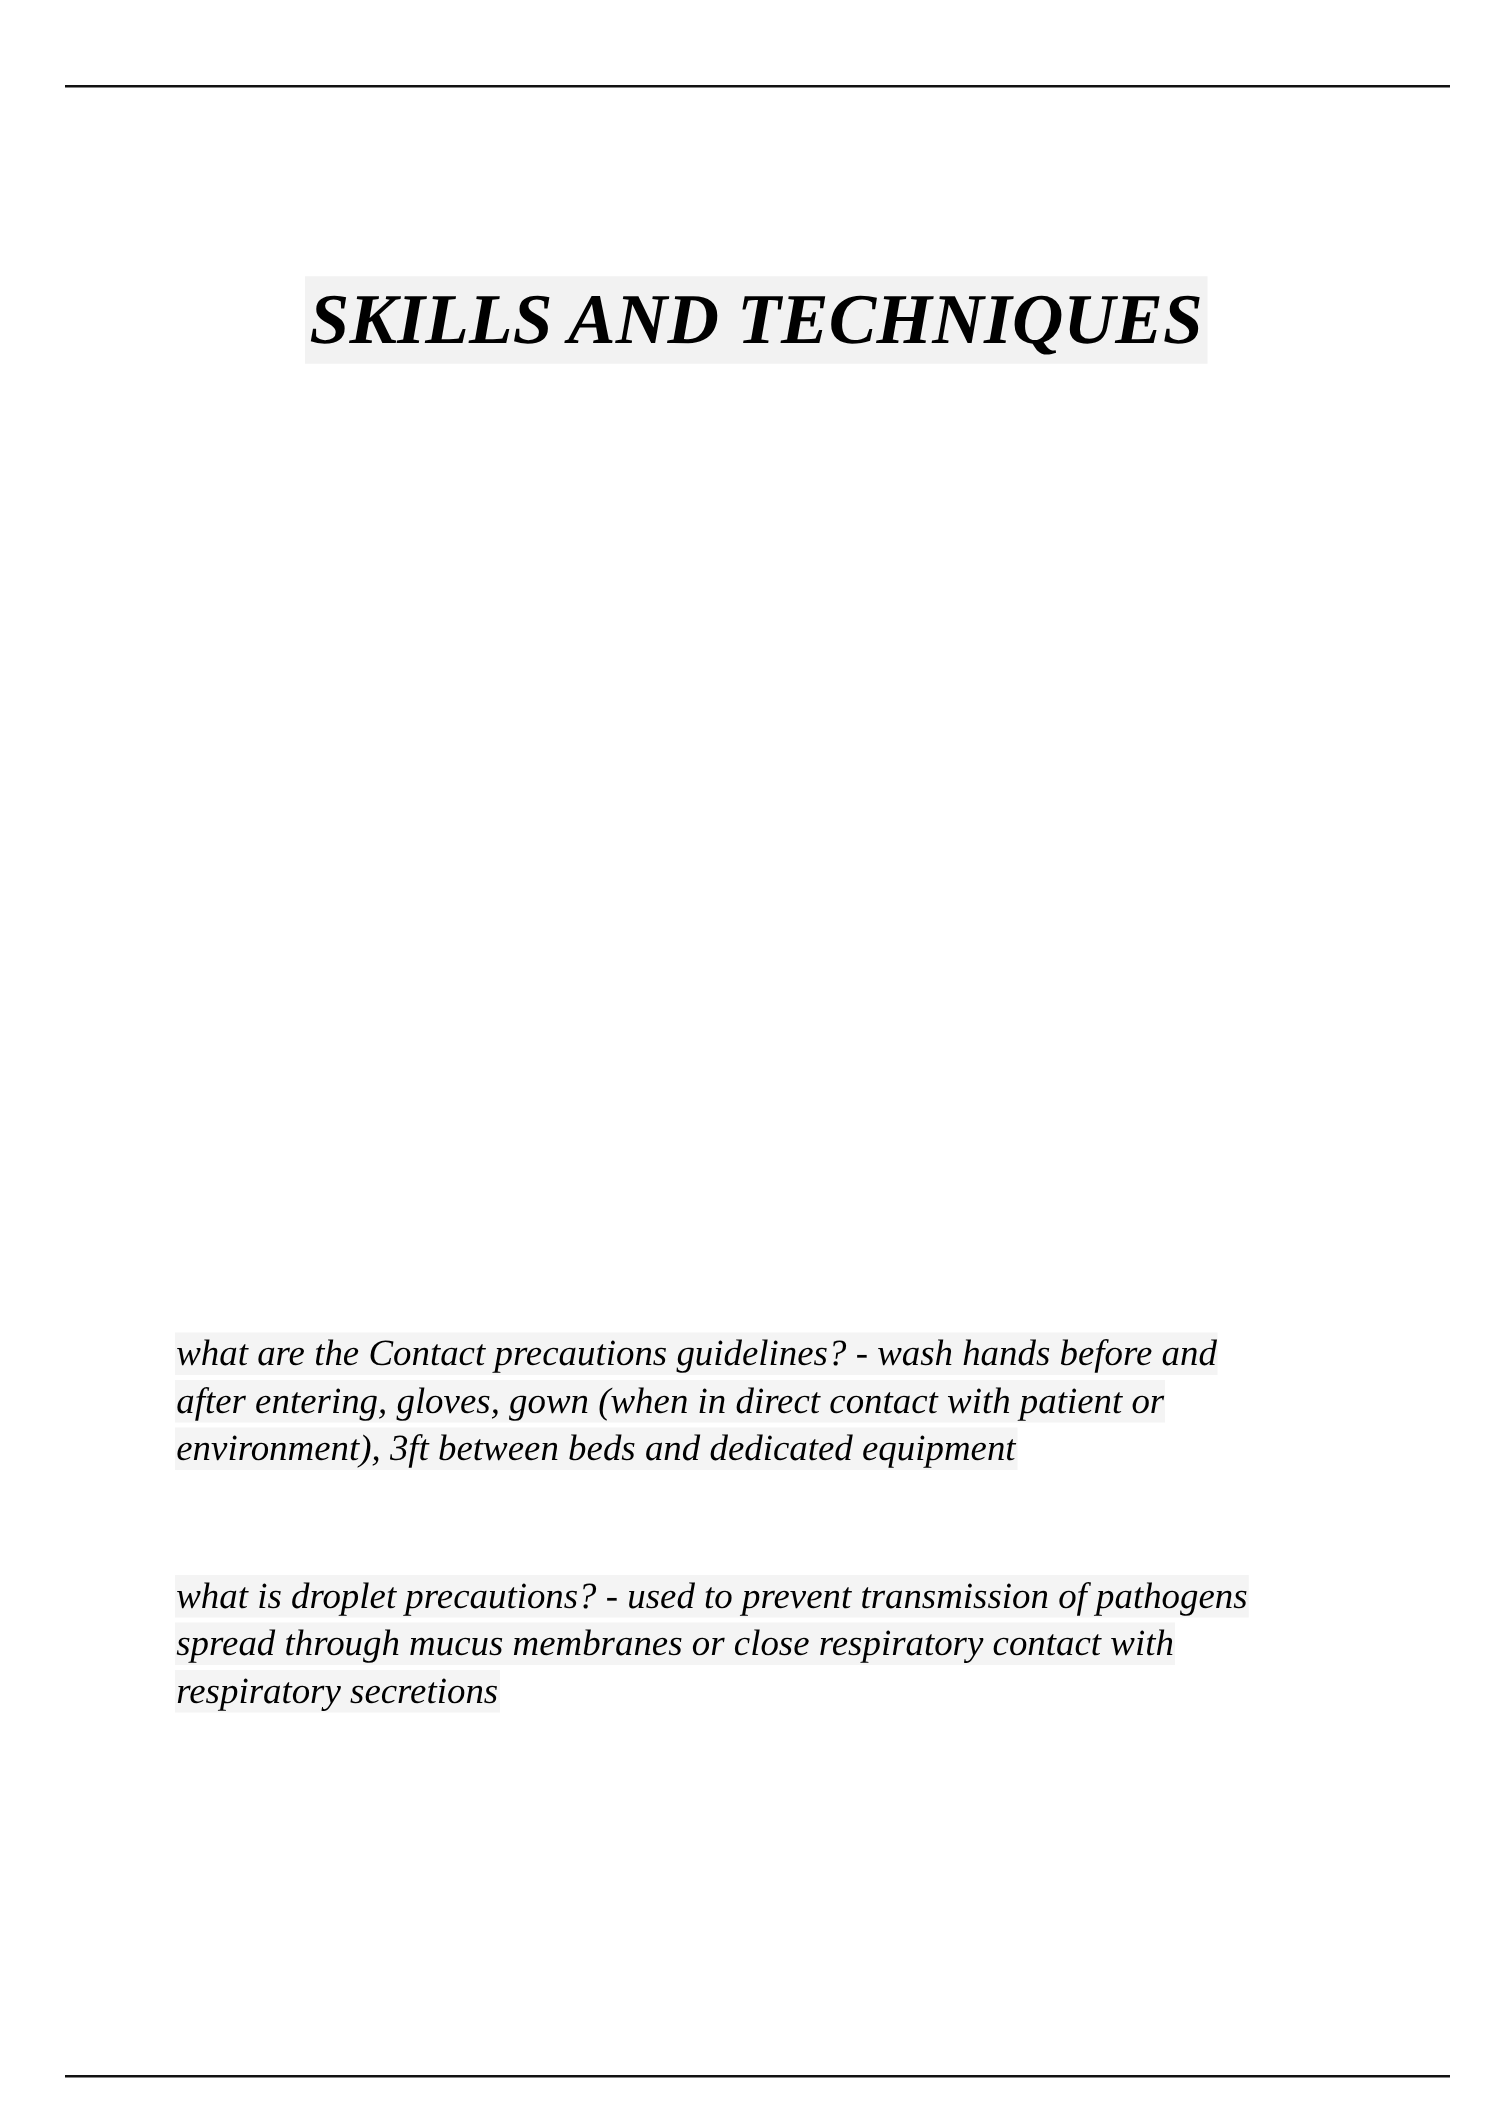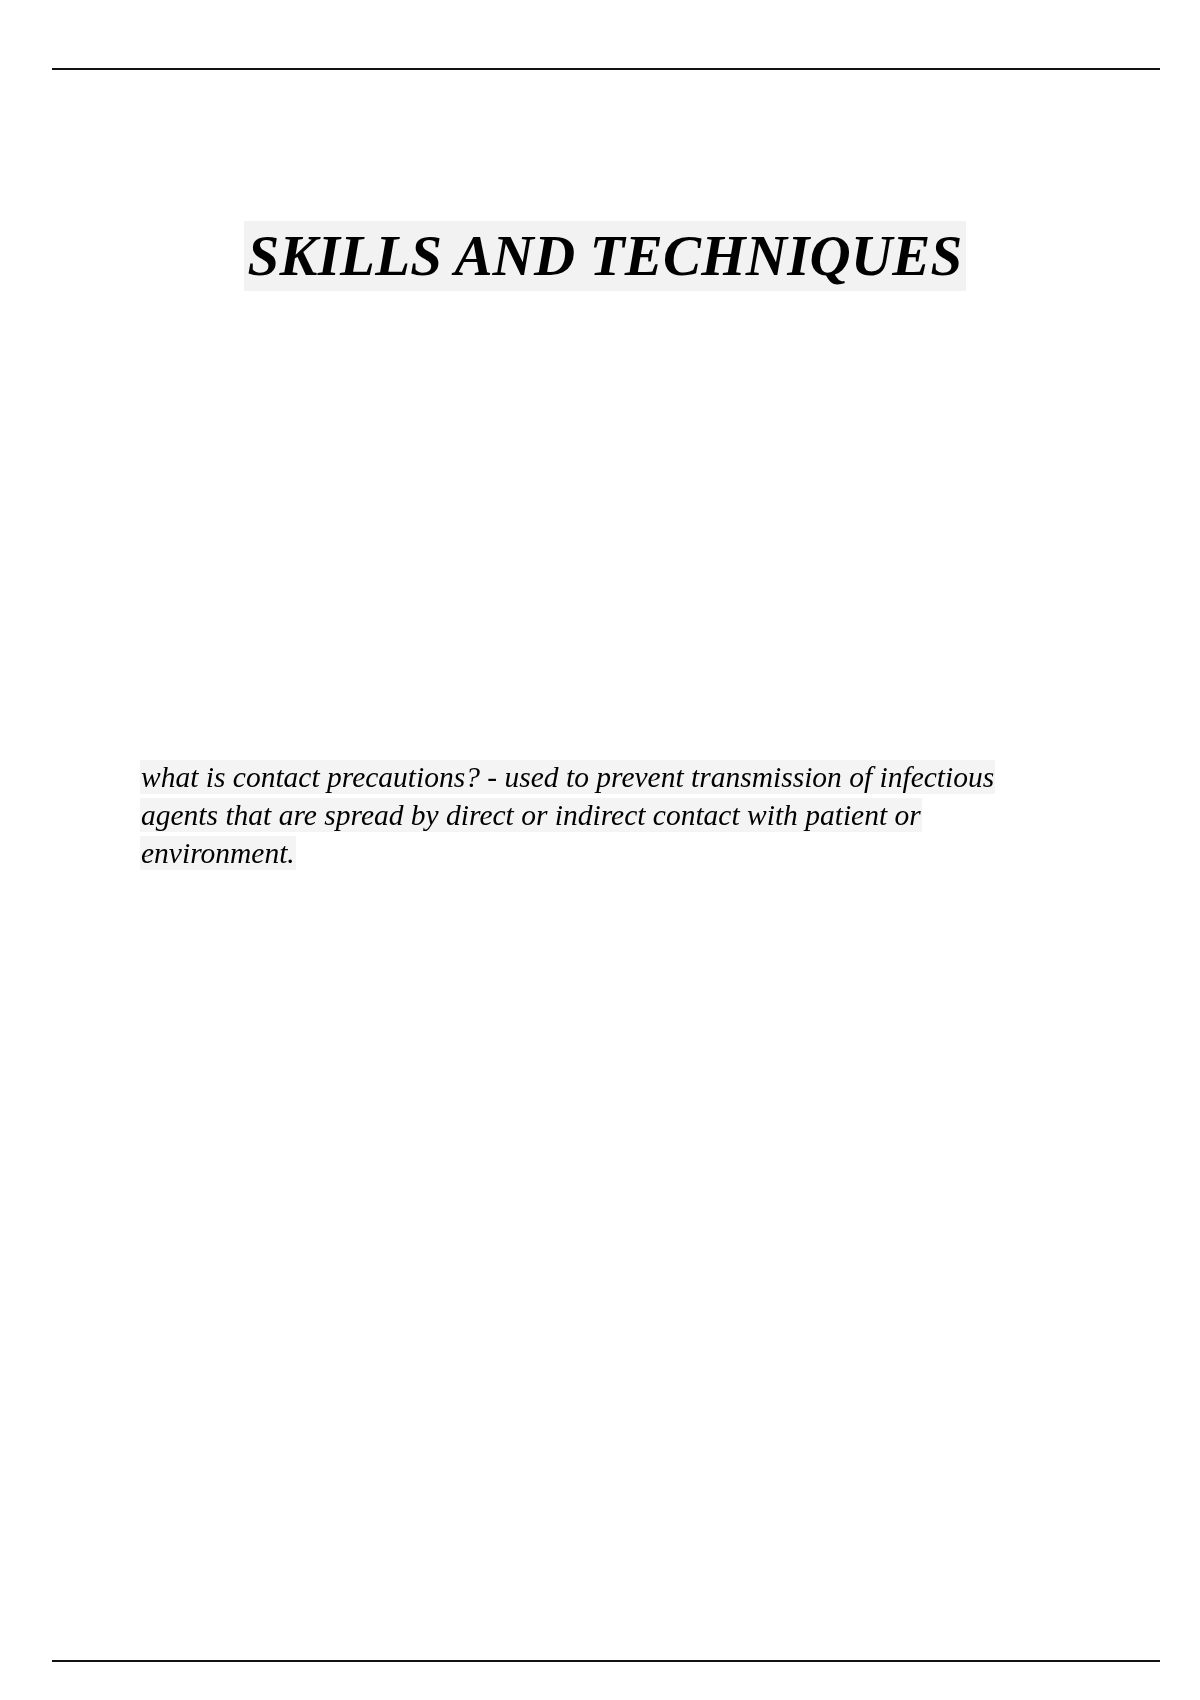--- a/index.html
+++ b/index.html
@@ -84,20 +84,21 @@
 <div class="page">
 
   <div class="rule rule-top"></div>
 
   <div class="content">
     <h1 class="doc-title">
       <span class="t-line">SKILLS AND TECHNIQUES</span>
     </h1>
   </div>
 
-  <p class="qa-block" id="qa0"><span class="hl">what is contact precautions? - used to prevent transmission of infectious agents that are spread by direct or indirect contact with patient or environment.</span></p>
 
 
+  <p class="qa-block" id="qa2"><span class="hl">what are the Contact precautions guidelines? - wash hands before and after entering, gloves, gown (when in direct contact with patient or environment), 3ft between beds and dedicated equipment</span></p>
 
+  <p class="qa-block" id="qa3"><span class="hl">what is droplet precautions? - used to prevent transmission of pathogens spread through mucus membranes or close respiratory contact with respiratory secretions</span></p>
 
   <div class="rule rule-bottom"></div>
 
 </div>
 
 </body></html>

